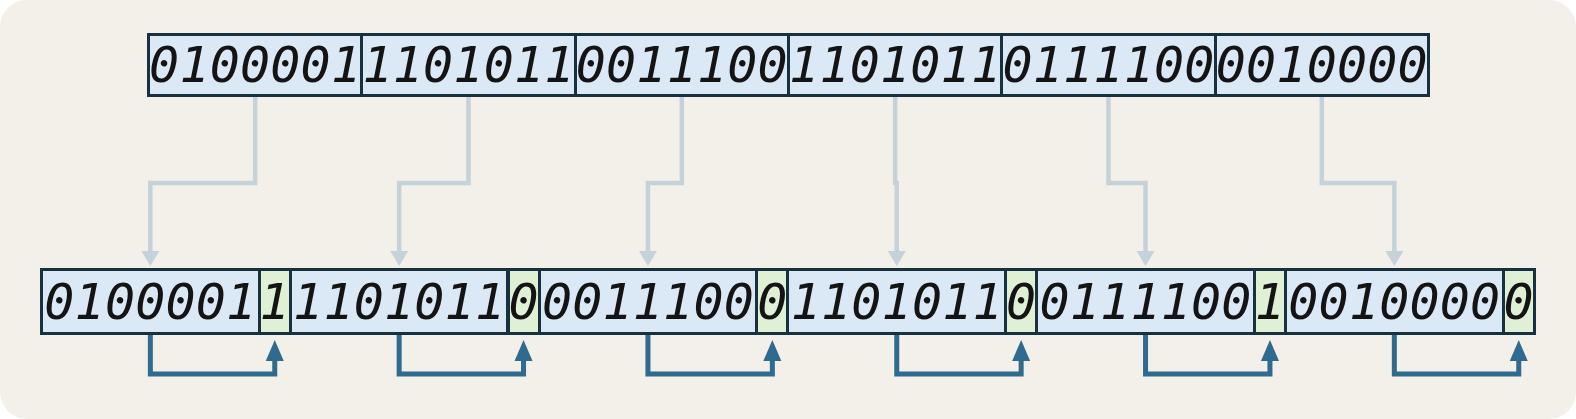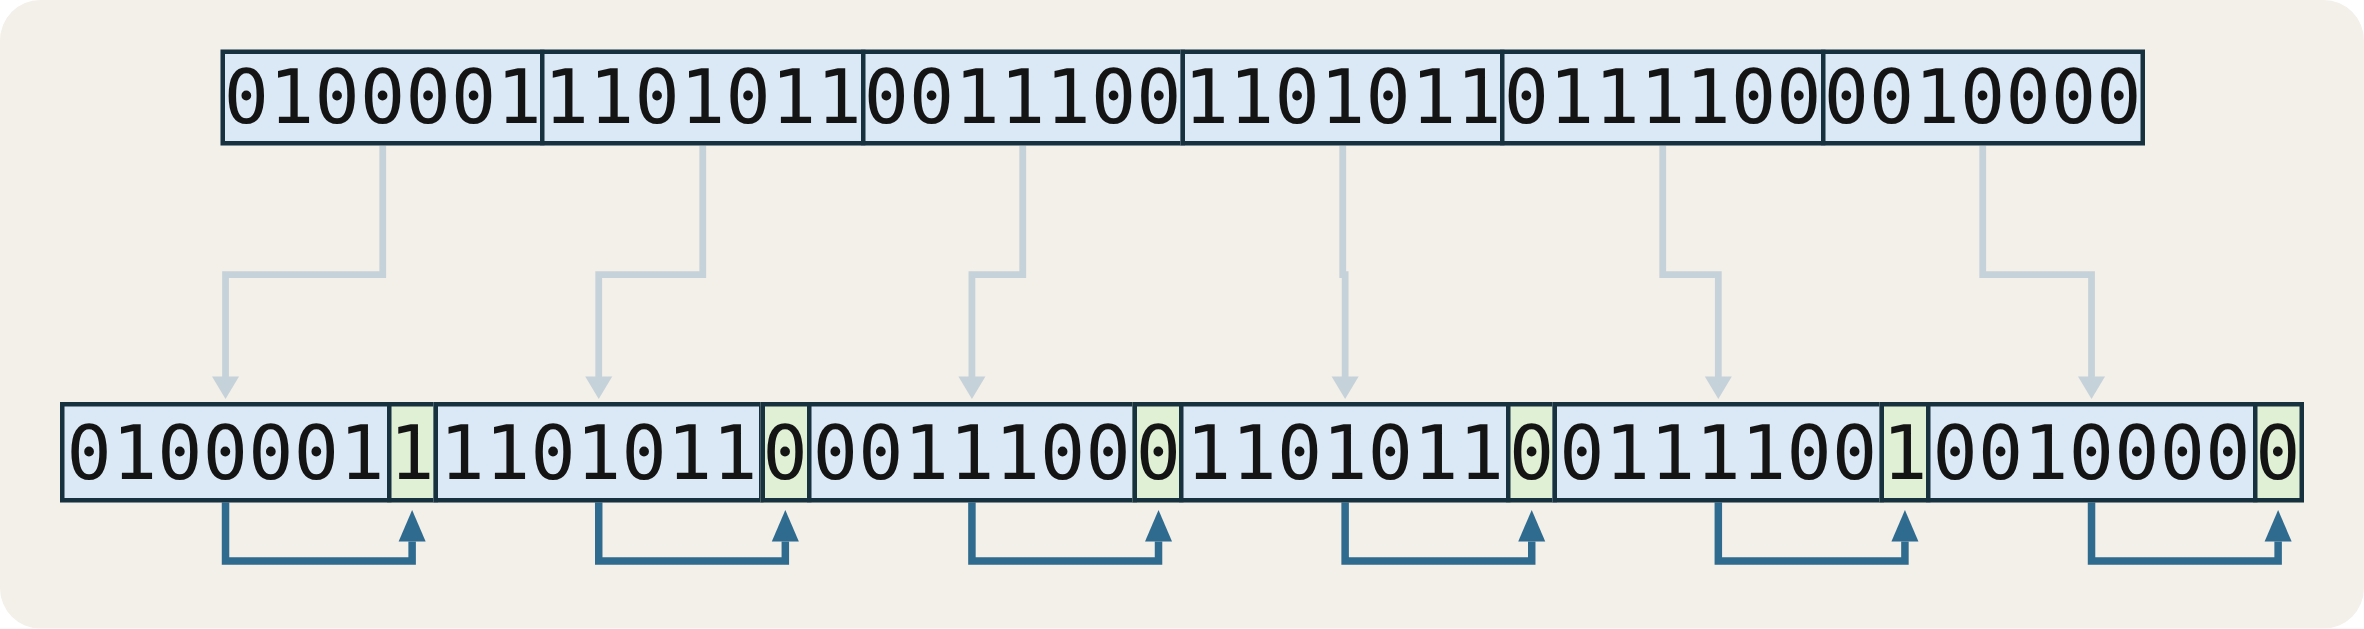--- a/index.html
+++ b/index.html
@@ -4,20 +4,21 @@
 <style>
   html, body { margin: 0; padding: 0; background: #ffffff; }
   .canvas {
     position: relative;
     width: 1576px;
     height: 419px;
     background: var(--bg, #f3efe9);
     border-radius: 27px;
     overflow: hidden;
     font-family: "DejaVu Sans Mono", "Liberation Mono", monospace;
+    font-style: italic;
   }
   .row { position: absolute; }
   .cell {
     position: absolute;
     box-sizing: border-box;
     border: 3px solid var(--border, #17313f);
     background: var(--cellfill, #dbe9f7);
     display: flex;
     align-items: center;
     justify-content: center;

